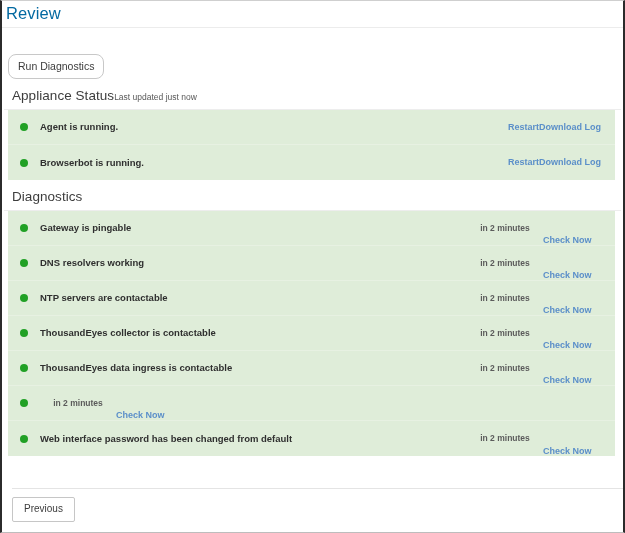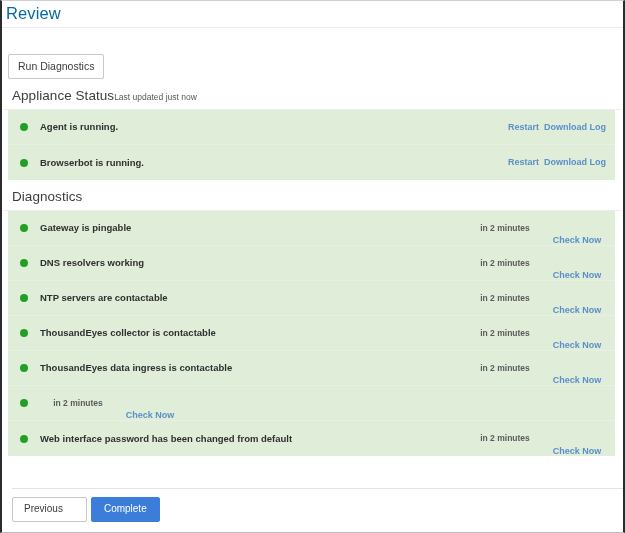--- a/index.html
+++ b/index.html
@@ -49,21 +49,21 @@
     padding: 26px 0 0 6px;
   }
   .btn {
     display: inline-block;
     font-family: "Liberation Sans", sans-serif;
     font-size: 10.5px;
     line-height: 12px;
     color: #3c3c3c;
     background: #ffffff;
     border: 1px solid #c8c8c8;
-    border-radius: 2px;
+    border-radius: 8px;
     padding: 5px 9px 6px 9px;
     cursor: pointer;
     white-space: nowrap;
   }
 
   
   .section-head {
     position: relative;
     padding: 9px 4px 5px 4px;
     display: flex;
@@ -140,23 +140,23 @@
     font-size: 9px;
     color: #5b8fc9;
     line-height: 11px;
     text-decoration: none;
     white-space: nowrap;
     cursor: pointer;
   }
 
   
   .act-restart   { width: 56px; text-align: right; }
-  .act-download  { width: 72px; text-align: center; }
+  .act-download  { width: 72px; text-align: left; }
   .act-time      { width: 76px; text-align: center; }
-  .act-check     { width: 68px; text-align: center; margin-top: 25px; }
+  .act-check     { width: 68px; text-align: left; margin-top: 25px; }
 
   
   .footer-rule {
     height: 1px;
     background: #e4e4e4;
     margin: 0;
   }
   .footer {
     position: absolute;
     left: 0; right: 0; bottom: 0;
@@ -168,21 +168,21 @@
     align-items: center;
     gap: 4px;
   }
   .btn-secondary {
     font-size: 10px;
     line-height: 12px;
     color: #3c3c3c;
     background: #ffffff;
     border: 1px solid #c6c6c6;
     border-radius: 2px;
-    padding: 5px 23px 6px 11px;
+    padding: 5px 11px 6px 11px;
     cursor: pointer;
   }
   .btn-primary {
     font-size: 10px;
     line-height: 12px;
     color: #ffffff;
     background: #3b7dd8;
     border: 1px solid #3b7dd8;
     border-radius: 2px;
     padding: 5px 12px 6px 12px;
@@ -292,17 +292,16 @@
         <a class="row-link act-check">Check Now</a>
       </span>
     </div>
   </div>
 
   <div class="footer">
     <div class="footer-rule"></div>
     <div class="spacer-top"></div>
     <div class="footer-inner">
       <button class="btn-secondary">Previous</button>
-      <button class="btn-primary">Complete</button>
     </div>
   </div>
 
 </div>
 
 </body></html>

